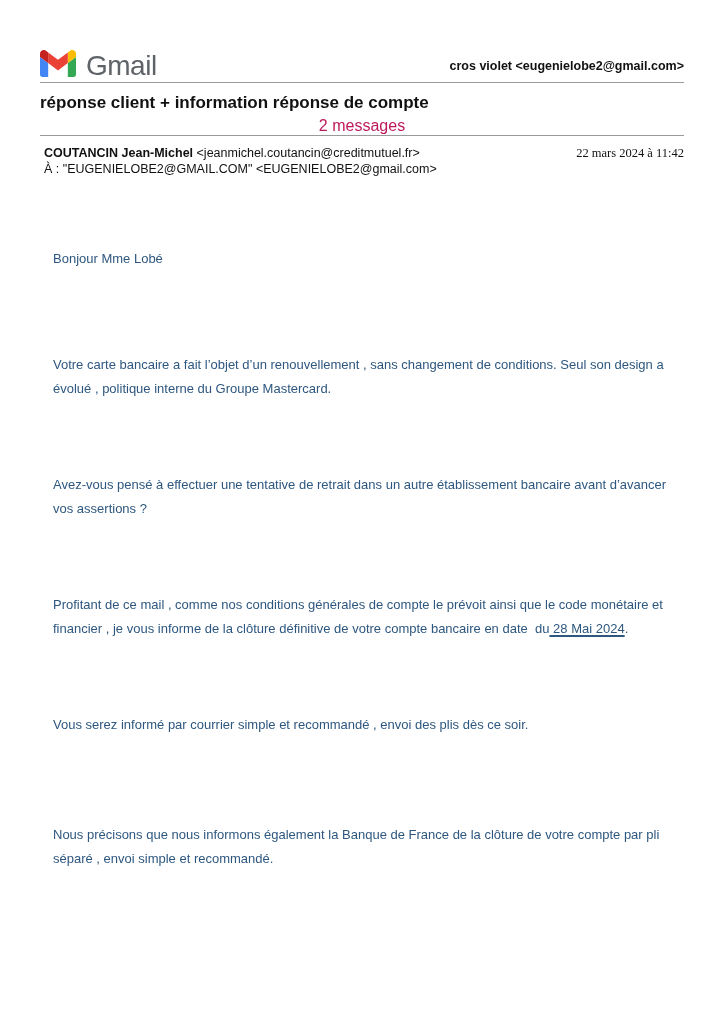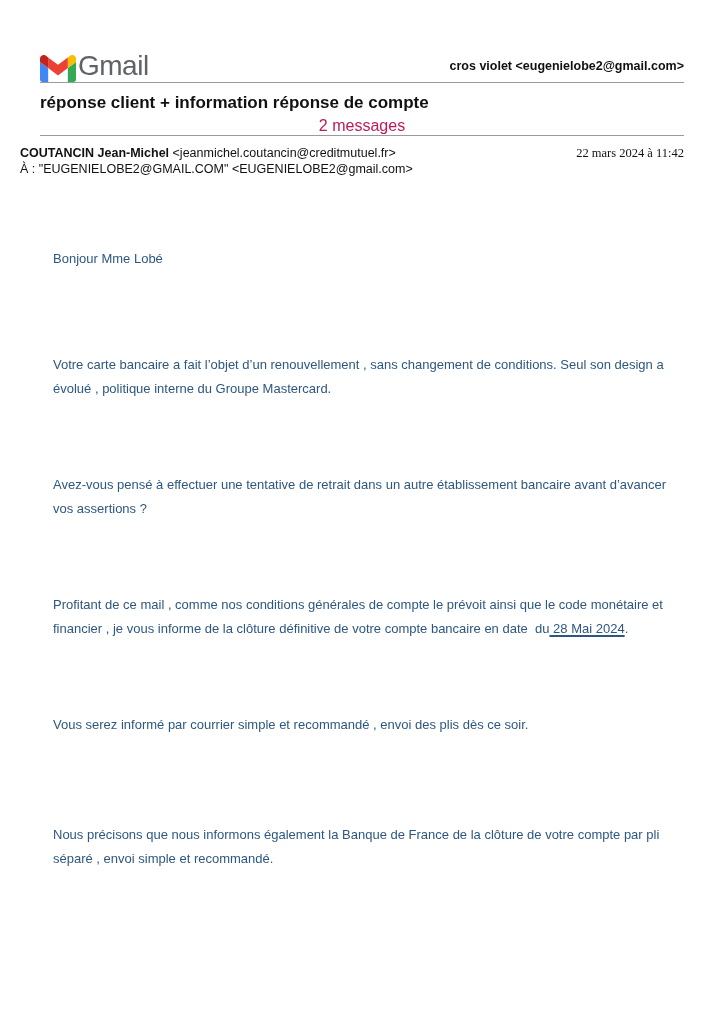--- a/index.html
+++ b/index.html
@@ -7,39 +7,39 @@
   html,body { background:#ffffff; }
   .page {
     width:724px; height:1023px; background:#ffffff; position:relative;
     font-family:"Liberation Sans", sans-serif; overflow:hidden;
   }
   
   .header-row {
     margin:50px 40px 0 40px;
     display:flex; justify-content:space-between; align-items:center;
   }
-  .logo-wrap { display:flex; align-items:flex-end; gap:2px; }
+  .logo-wrap { display:flex; align-items:flex-start; gap:10px; }
   .logo-wrap svg { width:36px; height:27px; display:block; }
   .gmail-wordmark {
     font-size:28px; color:#5f6368; letter-spacing:-0.5px; font-weight:400;
   }
   .account-line { font-size:12.5px; font-weight:bold; color:#111; }
   hr.rule {
     border:none; border-top:1px solid #9a9a9a;
     margin:0 40px;
   }
   .rule-1 { margin-top:15px; }
   .rule-2 { margin-top:10px; }
   
   .subject-block { margin:10px 40px 0 40px; }
   .subject-title { font-size:17px; font-weight:bold; color:#111; }
   .msg-count { font-size:16px; color:#be185d; margin-top:4px;text-align:center; }
   
   .msg-header {
-    margin:9px 40px 0 20px; display:flex; justify-content:space-between;
+    margin:9px 40px 0 44px; display:flex; justify-content:space-between;
     font-size:12.5px; color:#111; line-height:16px;
   }
   .from-name { font-weight:bold; }
   .msg-date { white-space:nowrap;font-family:Liberation Serif, serif; }
   
   .body-block {
     margin:22px 56px 0 53px; width:615px;
     font-size:13px; line-height:24px; color:#2e577f;
     white-space:pre-wrap;
   }

